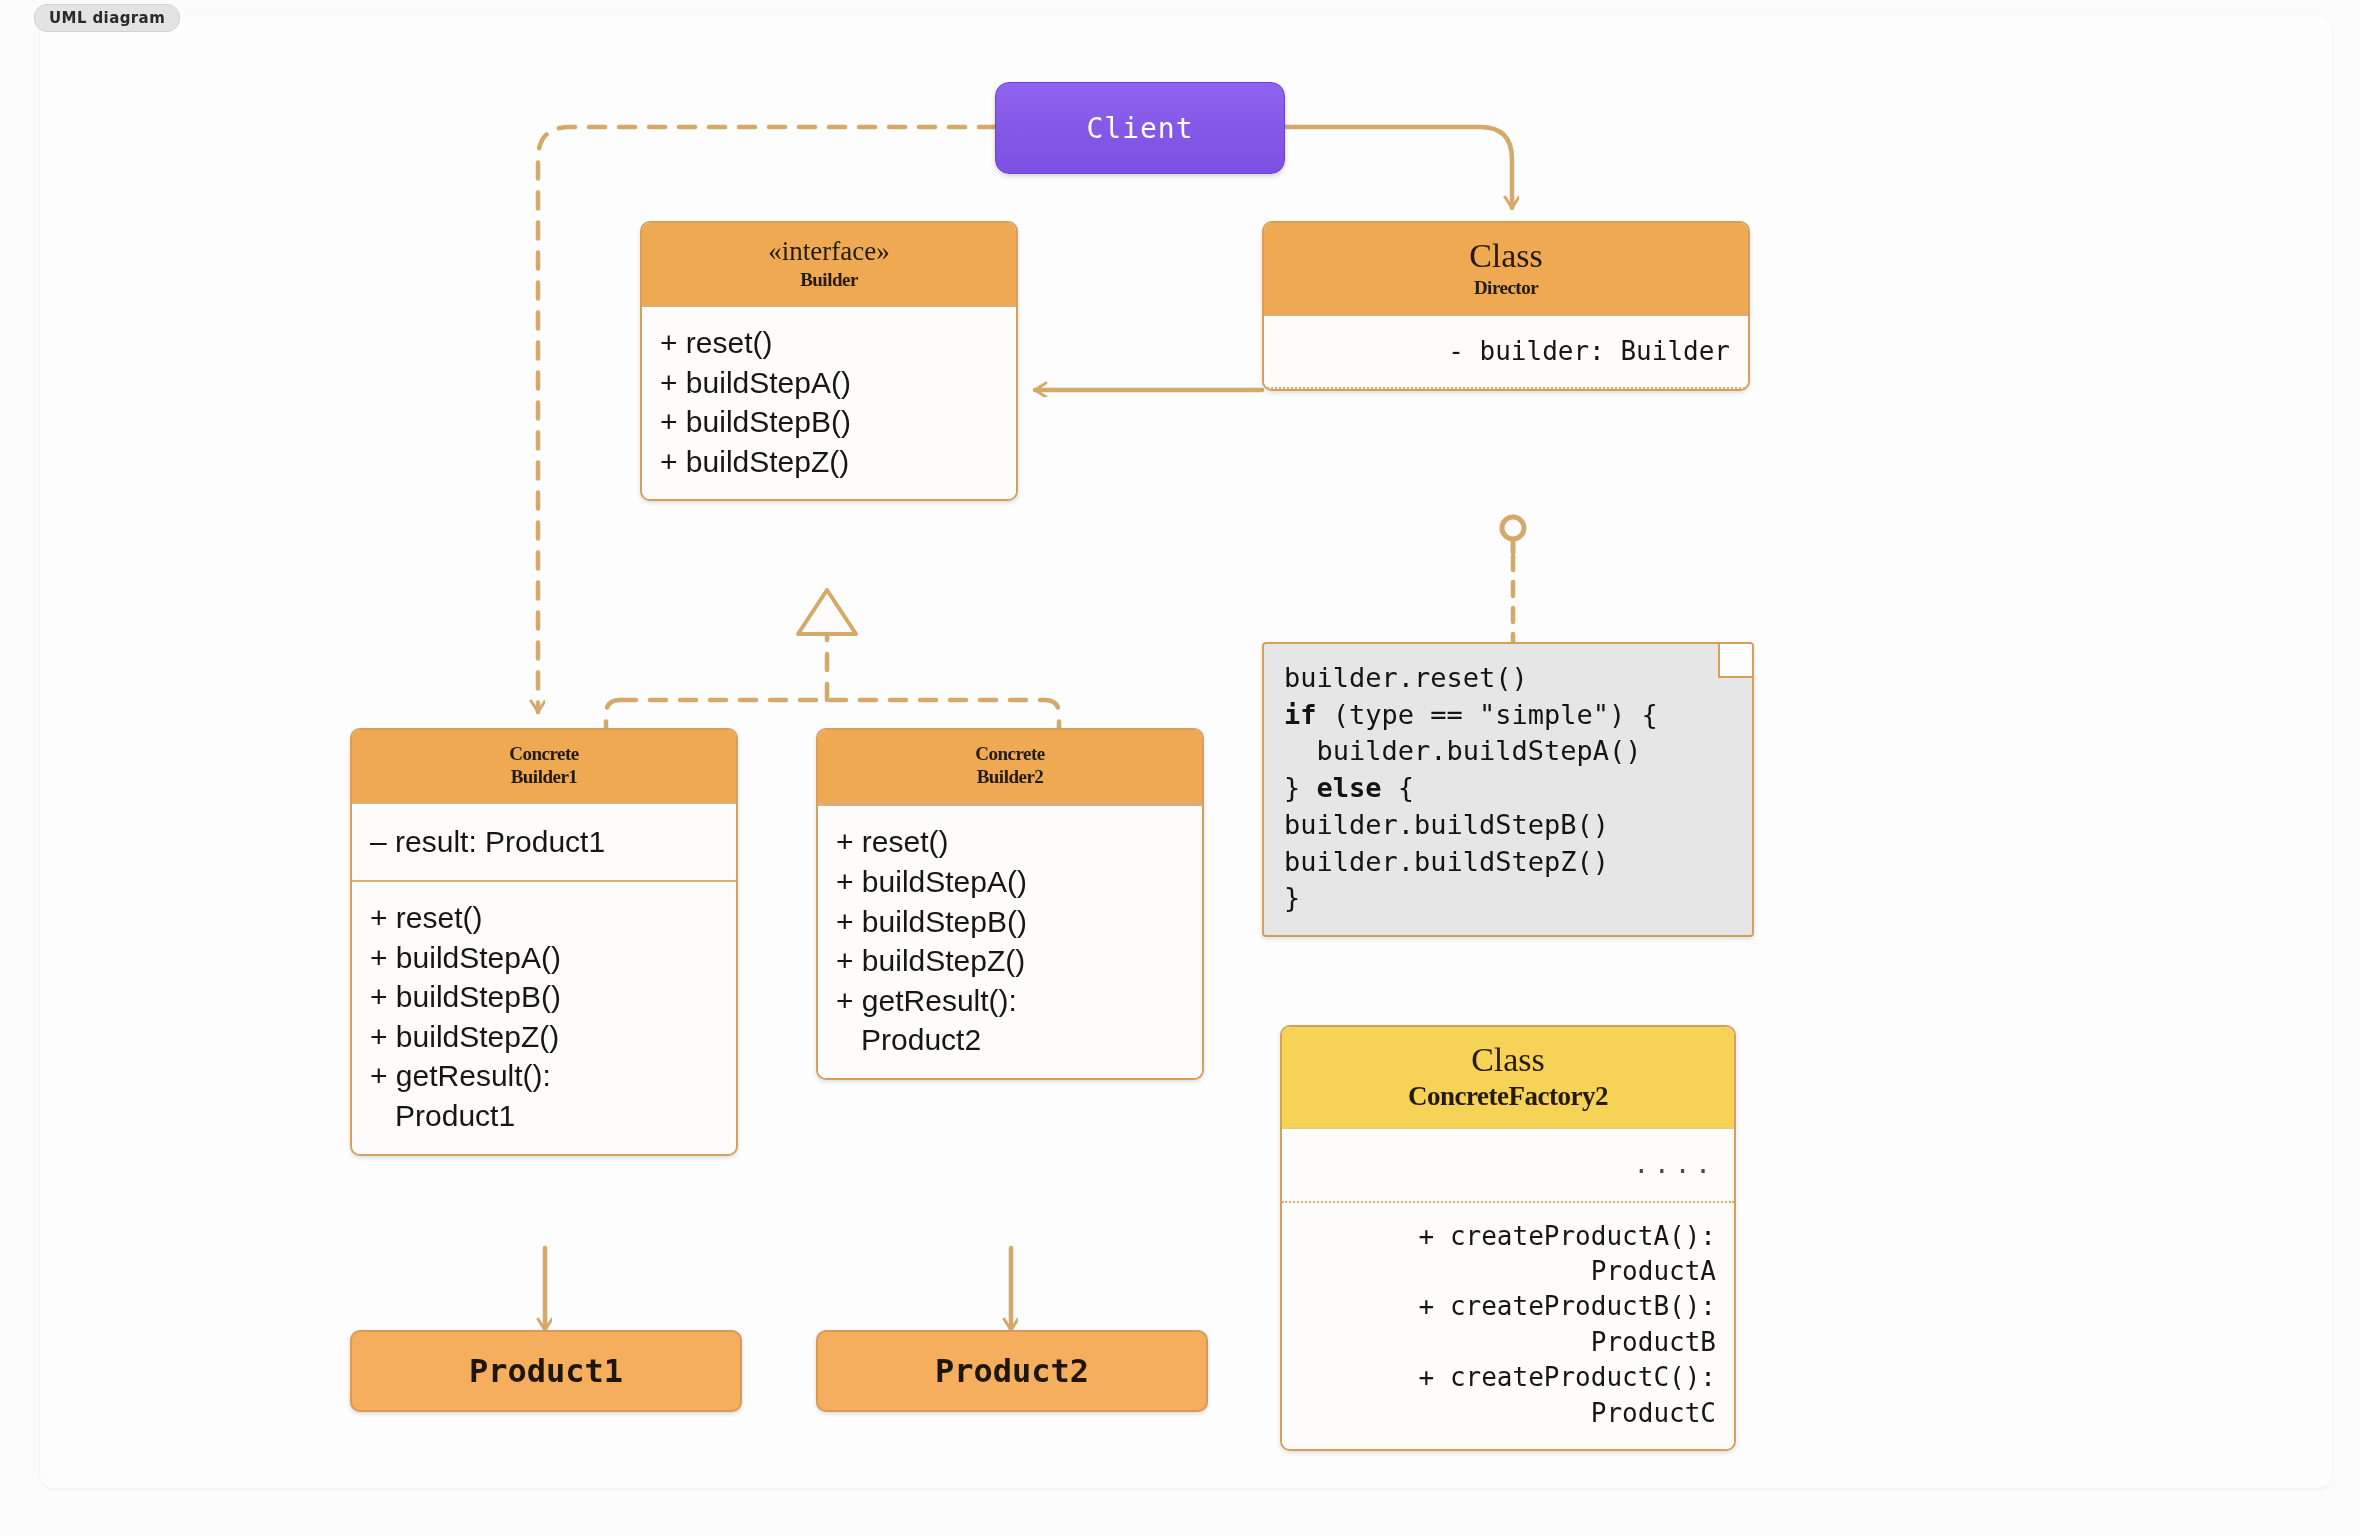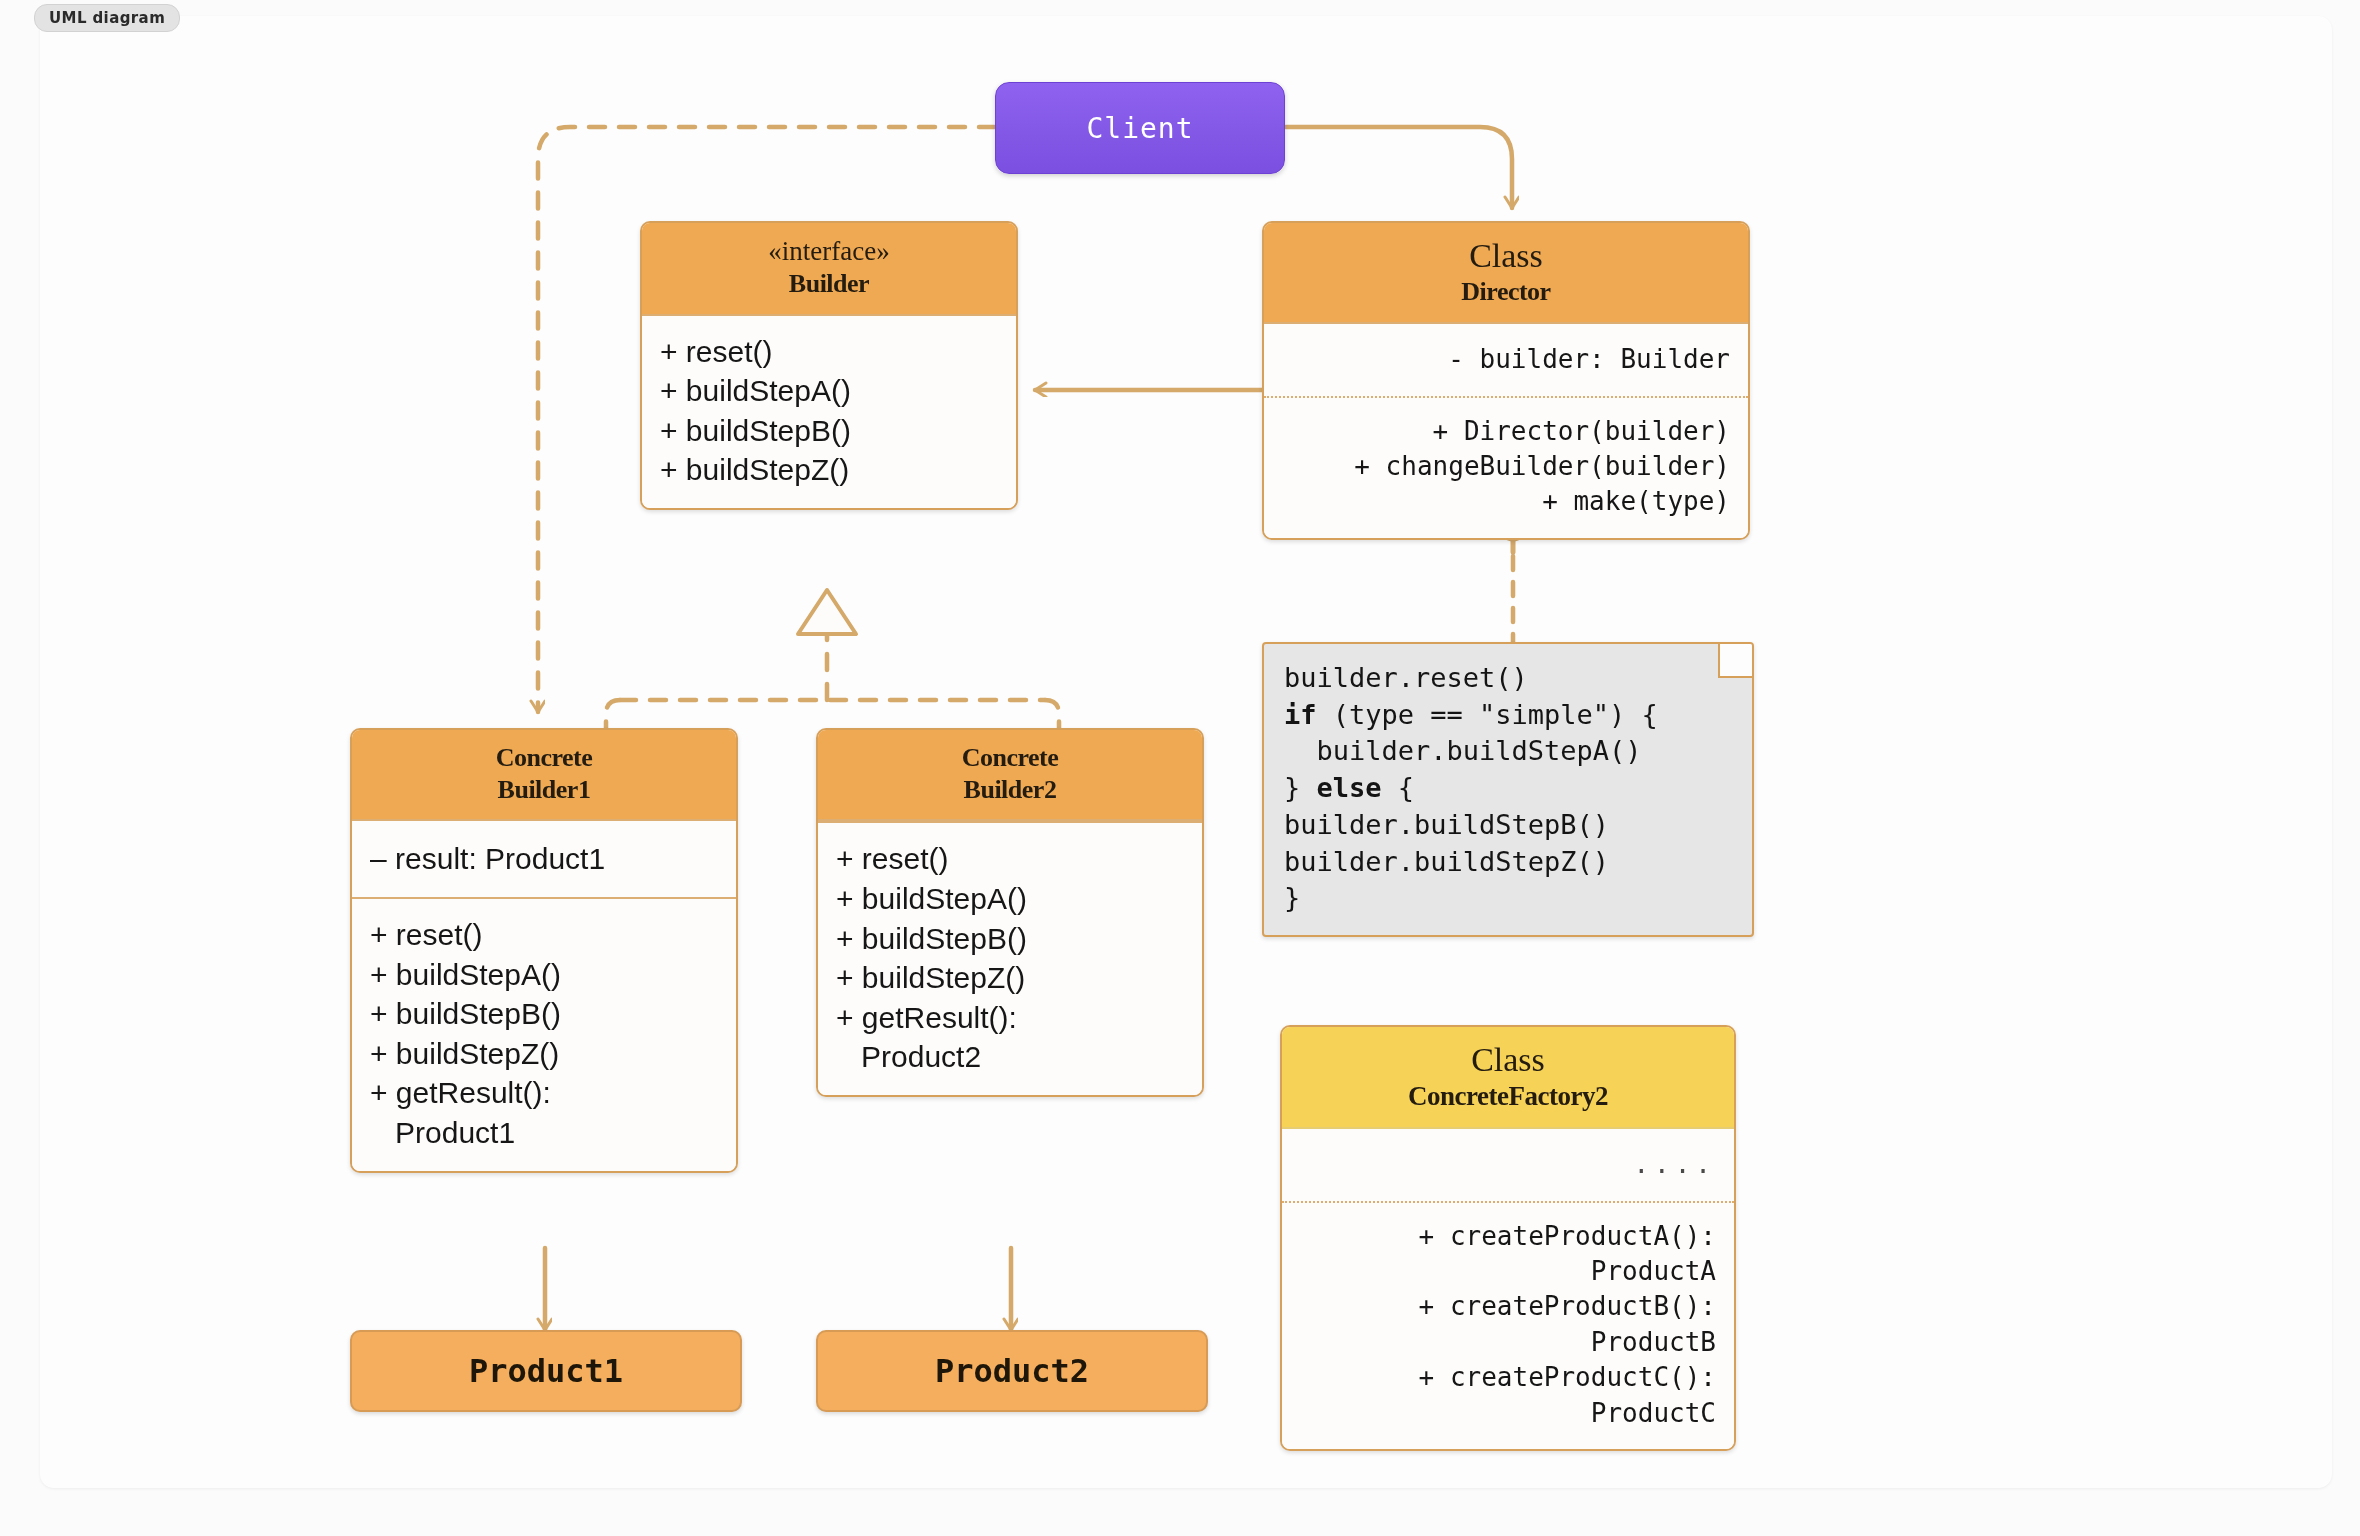--- a/index.html
+++ b/index.html
@@ -83,21 +83,21 @@
   .cls-stereo {
     font-size: 27px;
     font-weight: 400;
     letter-spacing: 0px;
   }
   .cls-kind {
     font-size: 34px;
     font-weight: 400;
   }
   .cls-title {
-    font-size: 26px;
+    font-size: 19px;
     font-weight: 700;
     letter-spacing: -0.5px;
   }
 
   .cls-sep {
     height: 2px;
     background: #d7a05a;
     opacity: 0.85;
   }
   .cls-sep.dotted {
@@ -279,25 +279,20 @@
   <div class="node cls-box" style="left:1262px; top:221px; width:488px;">
     <div class="cls-header">
       <div class="cls-kind">Class</div>
       <div class="cls-title">Director</div>
     </div>
     <div class="cls-sep"></div>
     <div class="cls-section attrs">
       <div class="member mono">- builder: Builder</div>
     </div>
     <div class="cls-sep dotted"></div>
-    <div class="cls-section">
-      <div class="member mono">+ Director(builder)</div>
-      <div class="member mono">+ changeBuilder(builder)</div>
-      <div class="member mono">+ make(type)</div>
-    </div>
   </div>
 
   <div id="note-box" style="left:1262px; top:642px; width:488px;">
     <div id="note-fold"></div>
     <div id="note-code"><span>builder.reset()</span>
 <b>if</b><span> (type == "simple") {</span>
 <span>  builder.buildStepA()</span>
 <span>} </span><b>else</b><span> {</span>
 <span>builder.buildStepB()</span>
 <span>builder.buildStepZ()</span>

